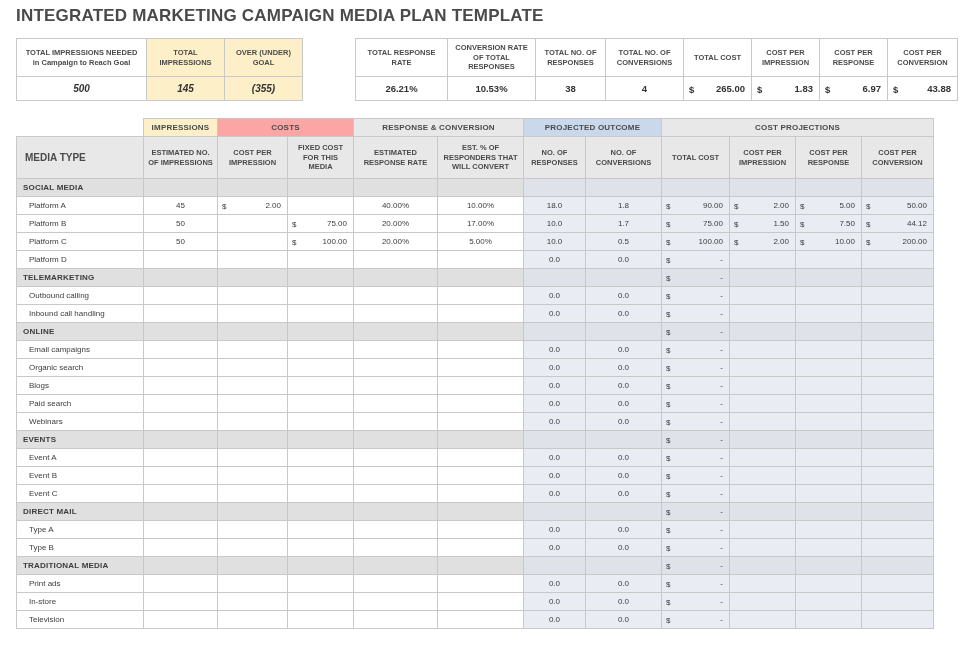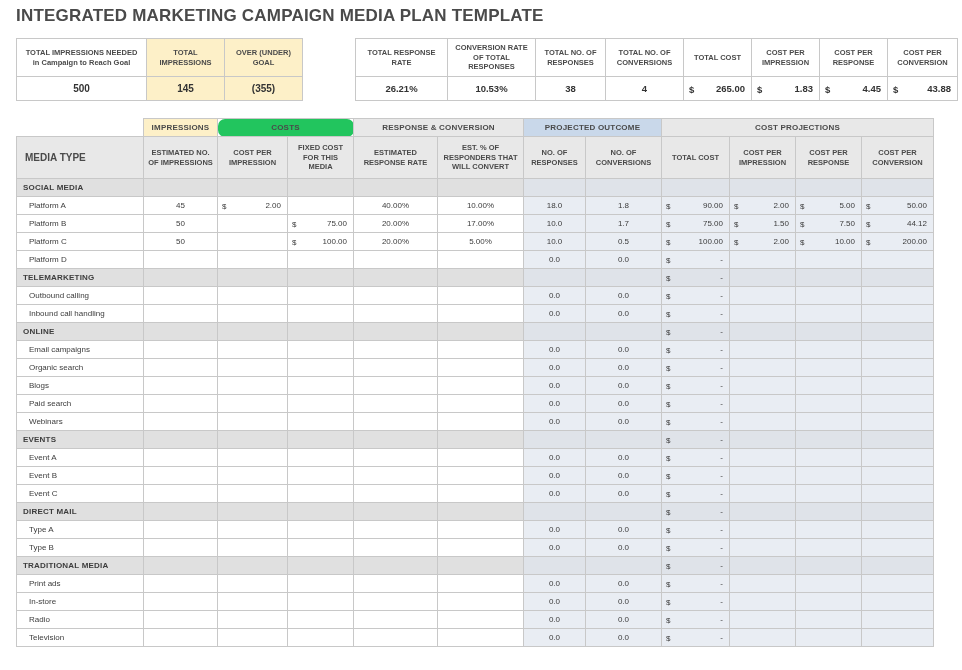--- a/index.html
+++ b/index.html
@@ -44,20 +44,21 @@
     font-weight: bold;
     color: #4a4a4a;
     line-height: 1.25;
     padding: 2px 4px;
   }
   .sl-val {
     height: 24px;
     font-size: 10px;
     font-weight: bold;
     color: #333;
+    font-style: italic;
   }
   .bg-white { background: #ffffff; }
   .bg-yellow { background: #fdf0c8; }
   .bg-yellow2 { background: #fdf0c8; }
 
   .summary-right-wrap {
     position: absolute;
     top: 38px;
     left: 355px;
   }
@@ -107,21 +108,21 @@
   }
   .grp-head {
     height: 18px;
     font-size: 8px;
     font-weight: bold;
     text-align: center;
     color: #4a4a4a;
     letter-spacing: 0.2px;
   }
   .grp-impressions { background: #fdf0c8; }
-  .grp-costs { background: #22c55e; border-radius: 7px; }
+  .grp-costs { background: #fca5a5; }
   .grp-response { background: #e8e8e8; }
   .grp-projected { background: #c9d8ea; }
   .grp-costproj { background: #e8e8e8; }
   .grp-blank { border: none !important; background: transparent; }
 
   .col-head {
     height: 42px;
     font-size: 7.5px;
     font-weight: bold;
     color: #4a4a4a;
@@ -217,21 +218,21 @@
         <td class="sr-head" style="width:68px">COST PER RESPONSE</td>
         <td class="sr-head" style="width:70px">COST PER CONVERSION</td>
       </tr>
       <tr>
         <td class="sr-val">26.21%</td>
         <td class="sr-val">10.53%</td>
         <td class="sr-val">38</td>
         <td class="sr-val">4</td>
         <td class="sr-val money-cell"><span class="cur">$</span><span class="amt">265.00</span></td>
         <td class="sr-val money-cell"><span class="cur">$</span><span class="amt">1.83</span></td>
-        <td class="sr-val money-cell"><span class="cur">$</span><span class="amt">4.45</span></td>
+        <td class="sr-val money-cell"><span class="cur">$</span><span class="amt">6.97</span></td>
         <td class="sr-val money-cell"><span class="cur">$</span><span class="amt">43.88</span></td>
       </tr>
     </tbody>
       </table>
   </div>
 
   <div class="main-wrap">
     <table class="main" id="main-table">
       <colgroup>
         <col style="width:127px">
@@ -600,34 +601,20 @@
             <td class="cell"></td>
             <td class="cell"></td>
             <td class="cell shade">0.0</td>
             <td class="cell shade">0.0</td>
             <td class="cell money shade"><span class="cur">$</span><span>-</span></td>
             <td class="cell money shade"></td>
             <td class="cell money shade"></td>
             <td class="cell money shade"></td>
           </tr>
           <tr class="row-item">
-            <td class="label">Radio</td>
-            <td class="cell"></td>
-            <td class="cell money"></td>
-            <td class="cell money"></td>
-            <td class="cell"></td>
-            <td class="cell"></td>
-            <td class="cell shade">0.0</td>
-            <td class="cell shade">0.0</td>
-            <td class="cell money shade"><span class="cur">$</span><span>-</span></td>
-            <td class="cell money shade"></td>
-            <td class="cell money shade"></td>
-            <td class="cell money shade"></td>
-          </tr>
-          <tr class="row-item">
             <td class="label">Television</td>
             <td class="cell"></td>
             <td class="cell money"></td>
             <td class="cell money"></td>
             <td class="cell"></td>
             <td class="cell"></td>
             <td class="cell shade">0.0</td>
             <td class="cell shade">0.0</td>
             <td class="cell money shade"><span class="cur">$</span><span>-</span></td>
             <td class="cell money shade"></td>

